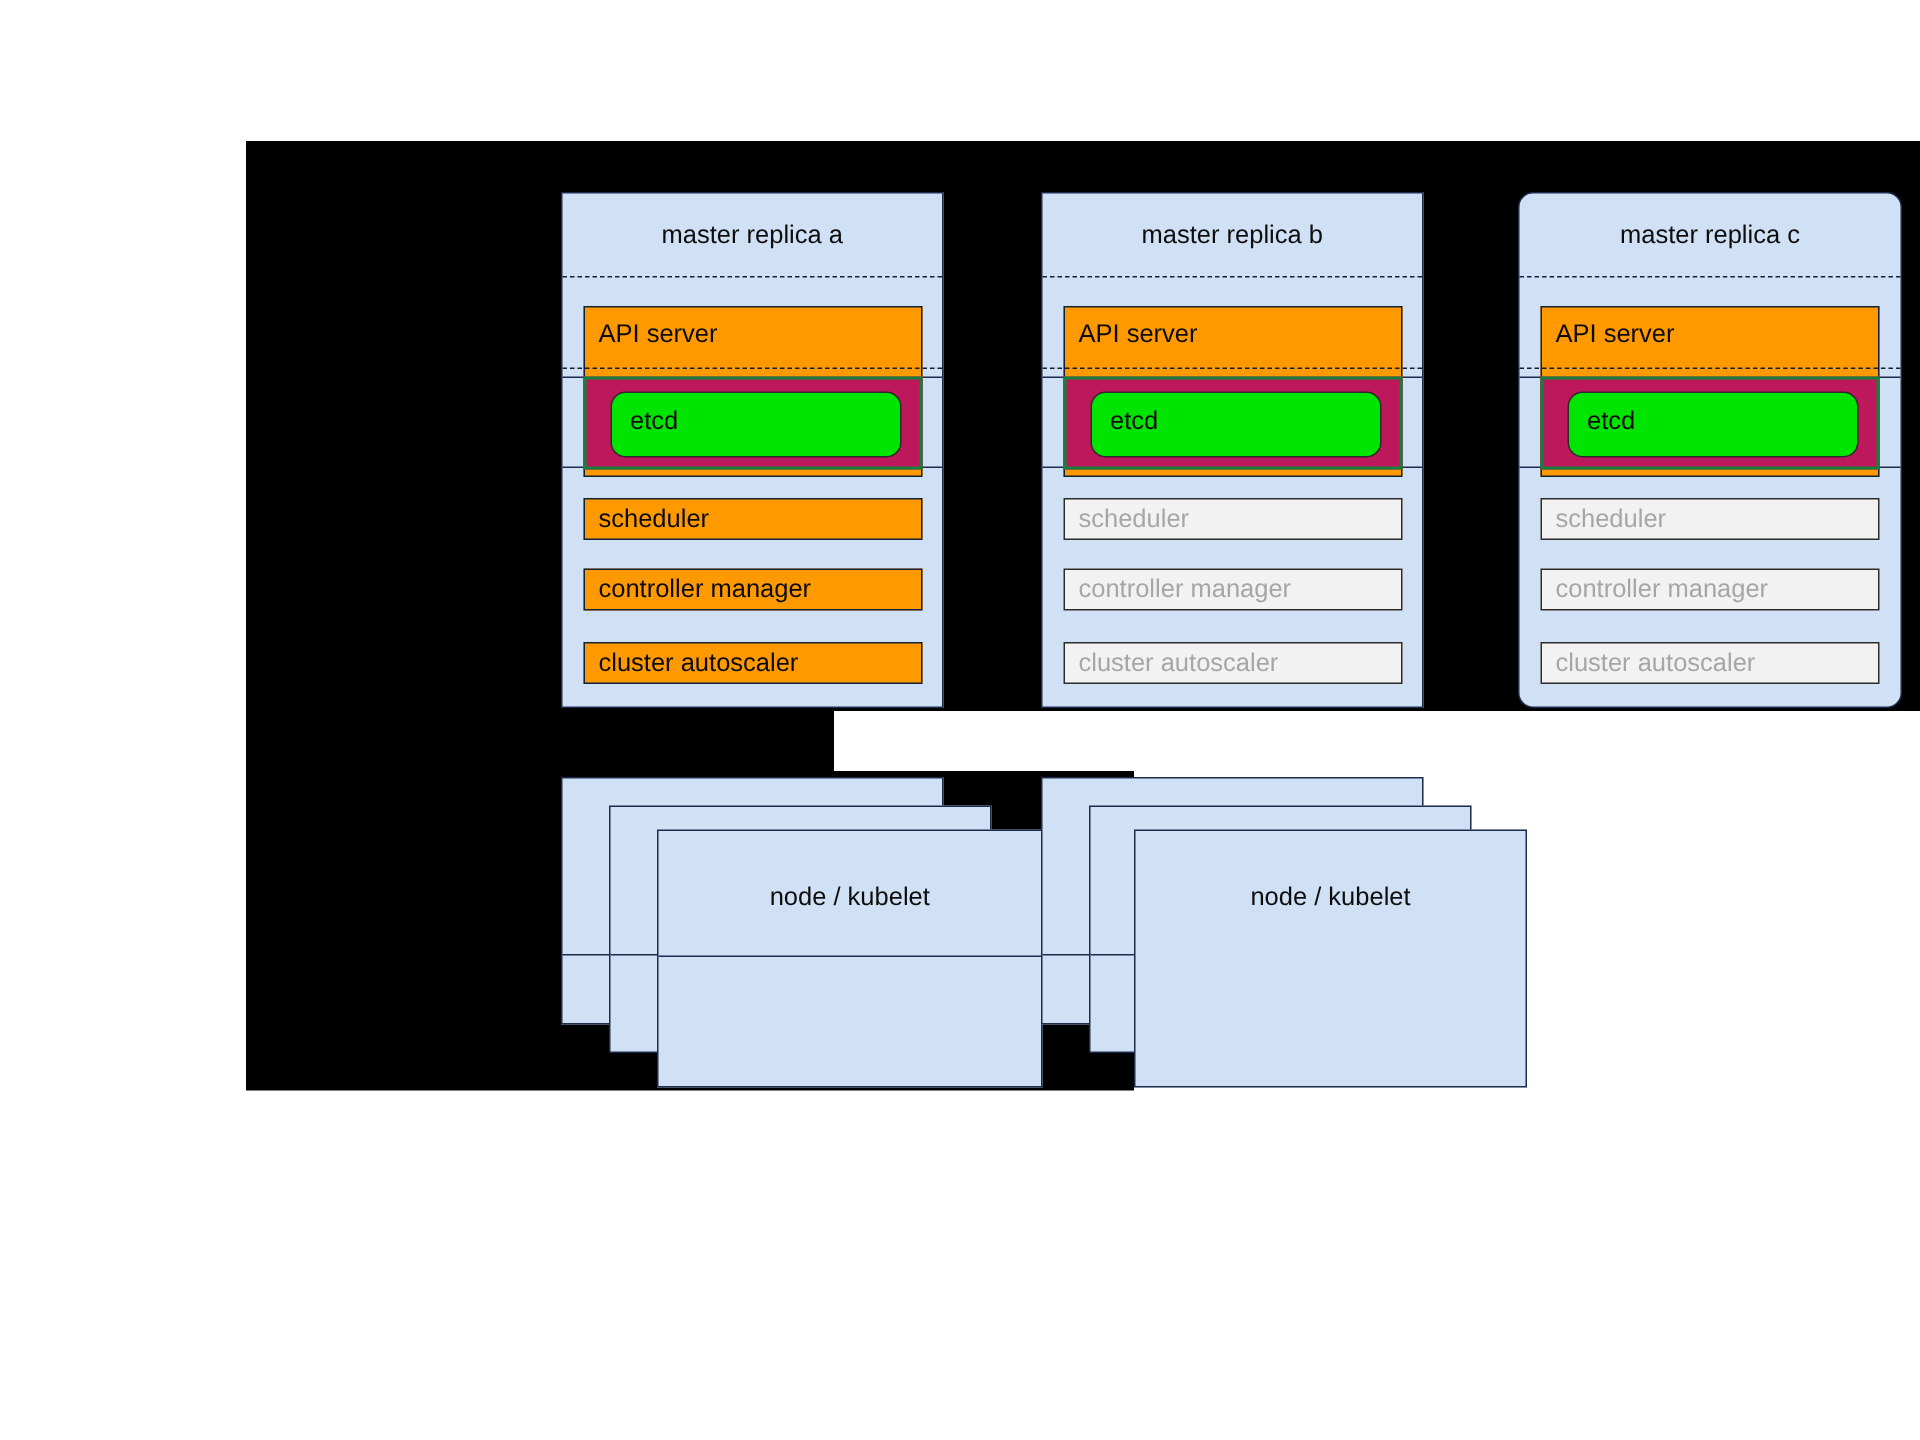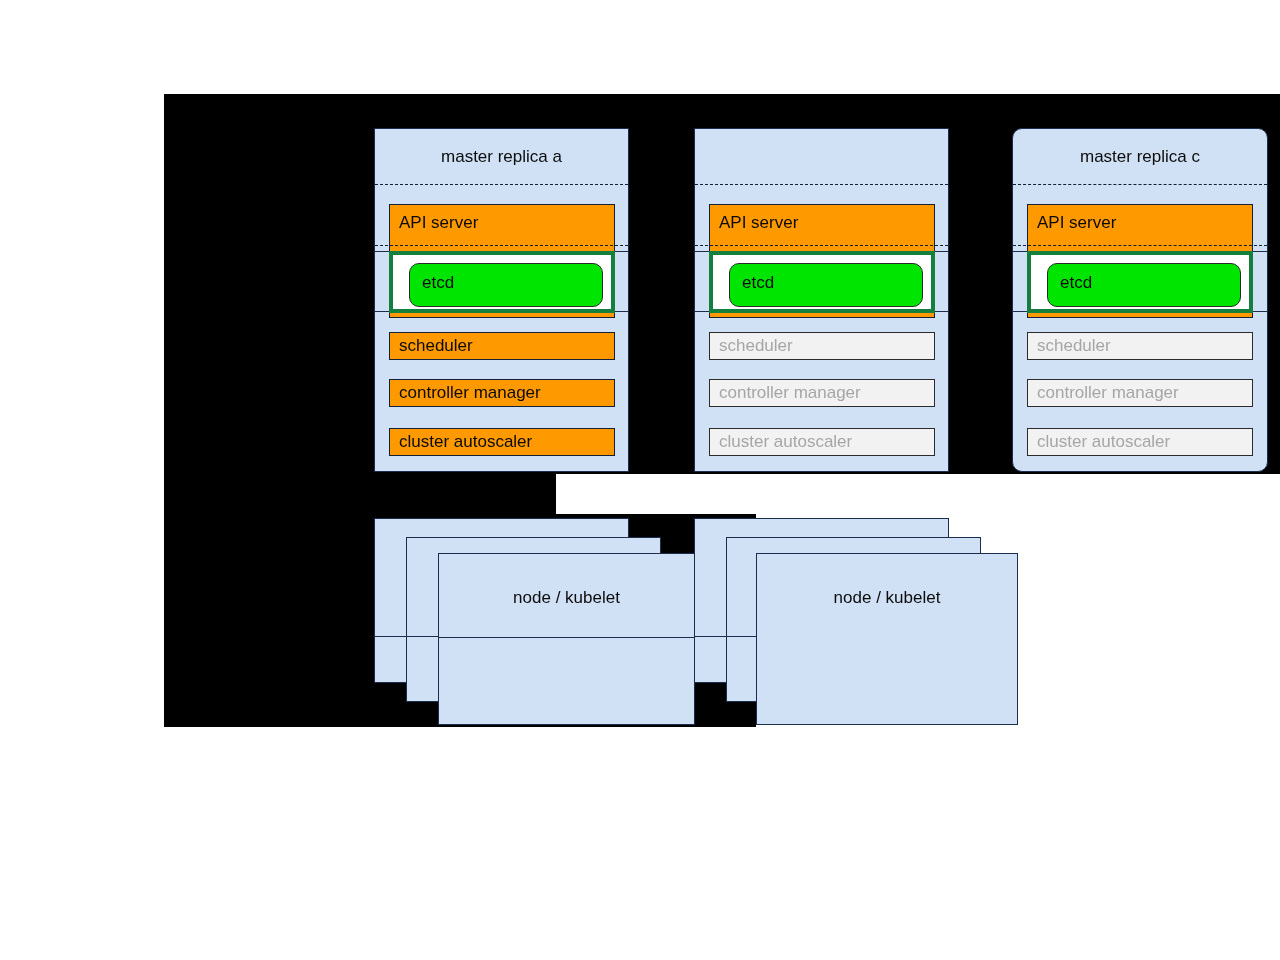--- a/index.html
+++ b/index.html
@@ -44,22 +44,22 @@
     border:1px solid #12203a;
     box-sizing:border-box;
   }
   .api-label{
     position:absolute;left:9px;top:8px;
     font-size:17px;color:#0b0b0b;white-space:nowrap;
   }
   
   .etcd-band{
     position:absolute;
-    background:#ffffff;
-    border:4px solid #15803d;
+    background:#be185d;
+    border:2px solid #15803d;
     box-sizing:border-box;
   }
   .etcd-box{
     position:absolute;
     background:#00e500;
     border:1px solid #2a2a2a;
     border-radius:10px;
     box-sizing:border-box;
   }
   .etcd-label{
@@ -132,20 +132,21 @@
     </div>
     <div class="comp active" style="left:14px;top:250px;width:226px;">
       <span>controller manager</span>
     </div>
     <div class="comp active" style="left:14px;top:299px;width:226px;">
       <span>cluster autoscaler</span>
     </div>
   </div>
 
   <div class="replica" style="left:650px;top:128px;width:255px;height:344px;">
+    <div class="replica-title">master replica b</div>
     <div class="dashsep" style="top:55px;"></div>
     <div class="solidsep" style="top:122px;"></div>
     <div class="solidsep" style="top:182px;"></div>
 
     <div class="api-box" style="left:14px;top:75px;width:226px;height:114px;">
       <span class="api-label">API server</span>
     </div>
     <div class="dashsep" style="top:116px;"></div>
 
     <div class="etcd-band" style="left:14px;top:122px;width:226px;height:62px;">

